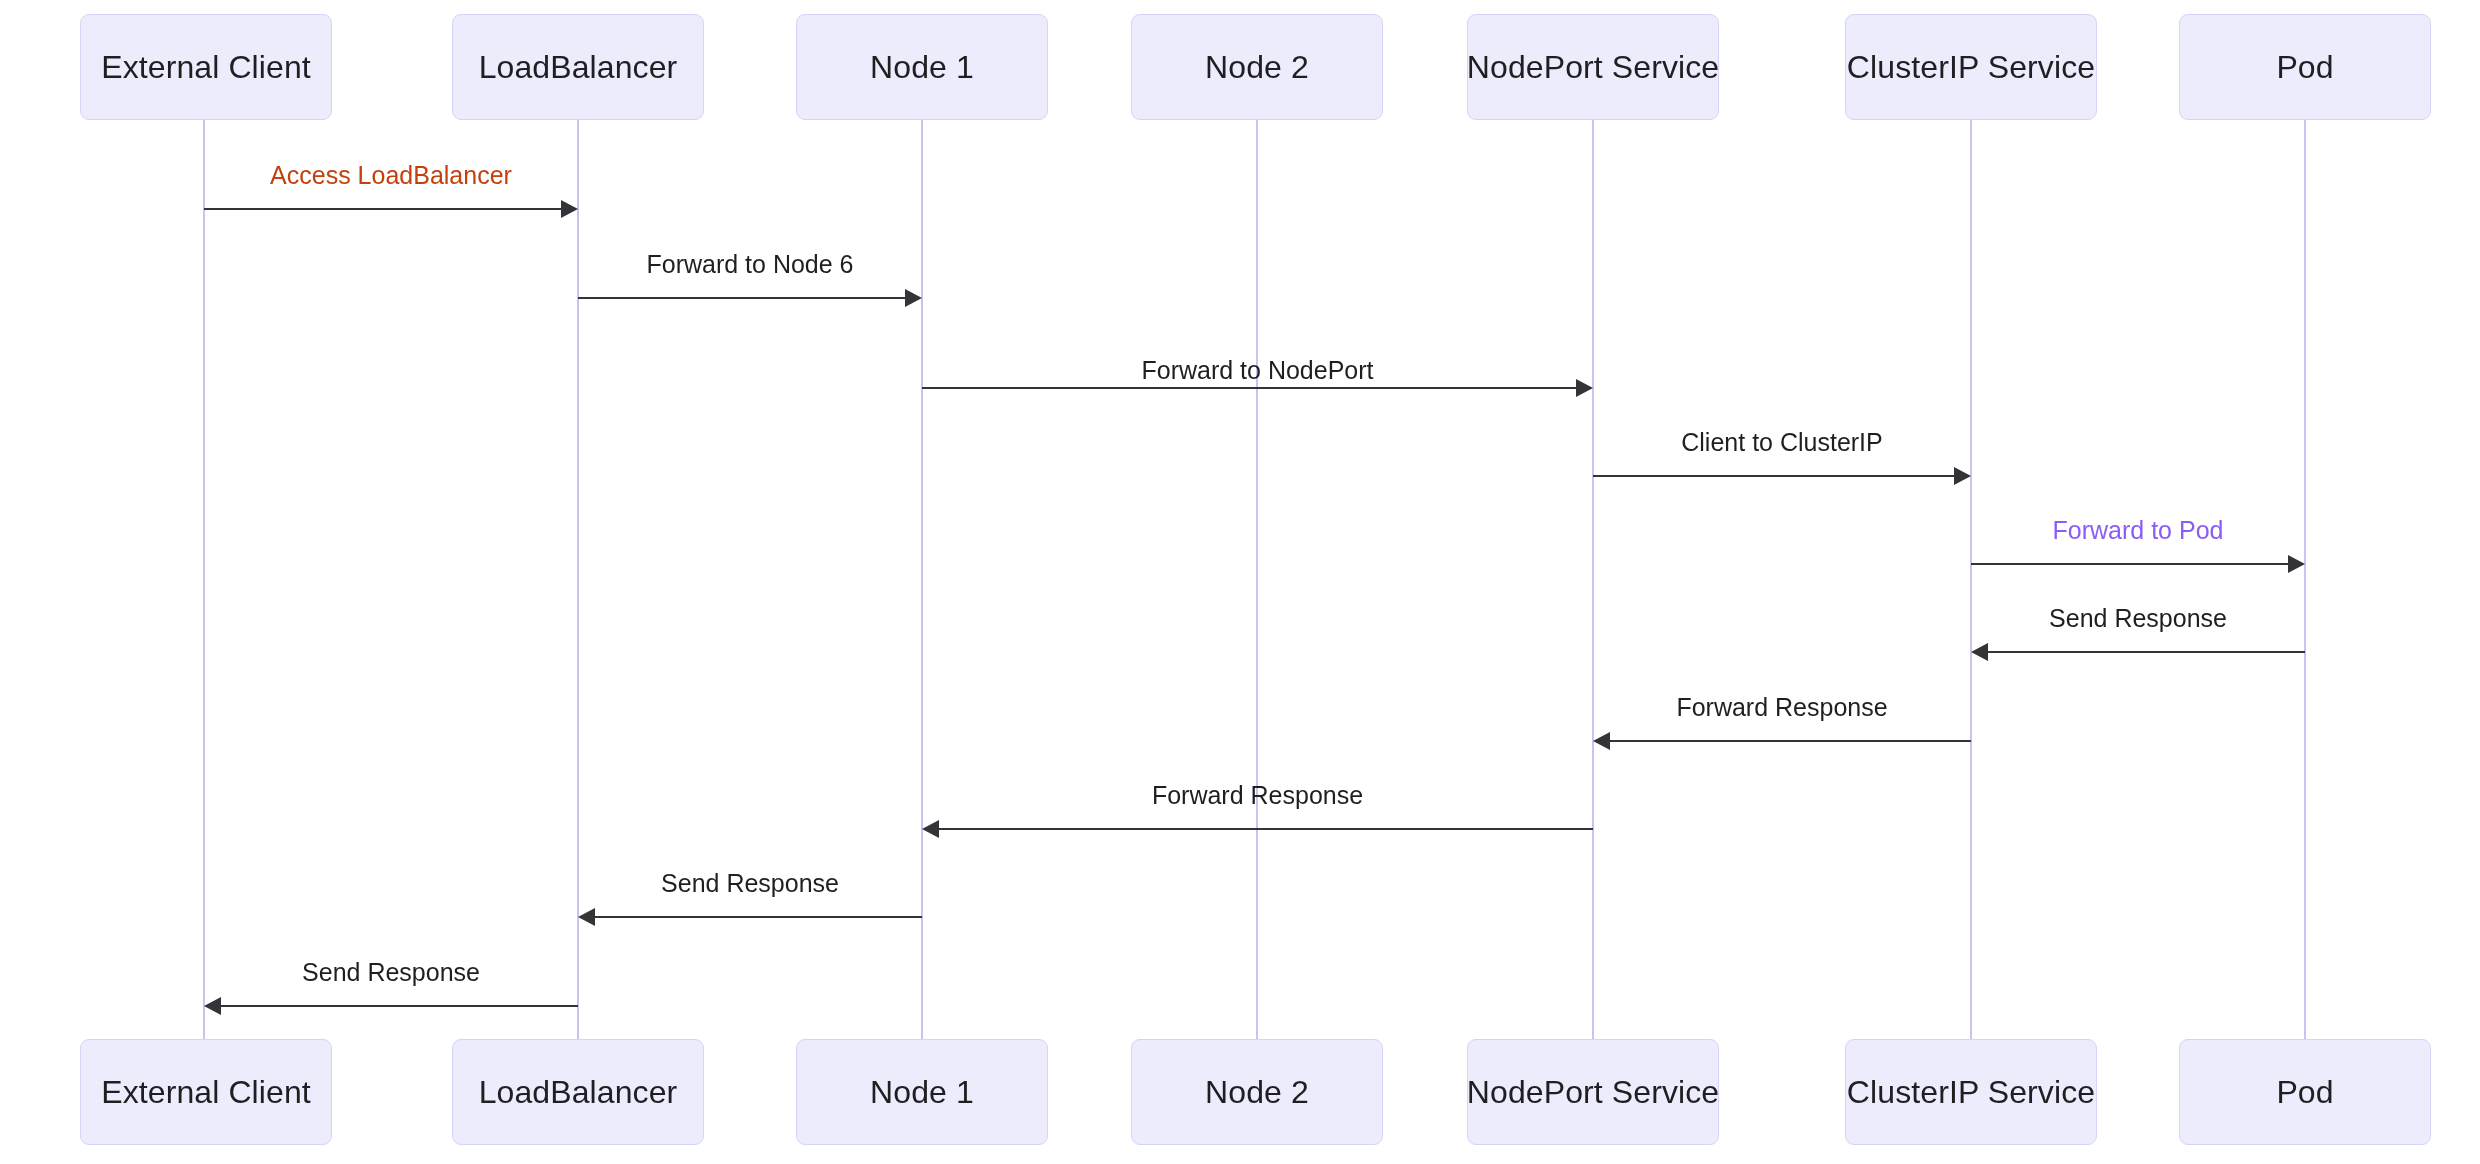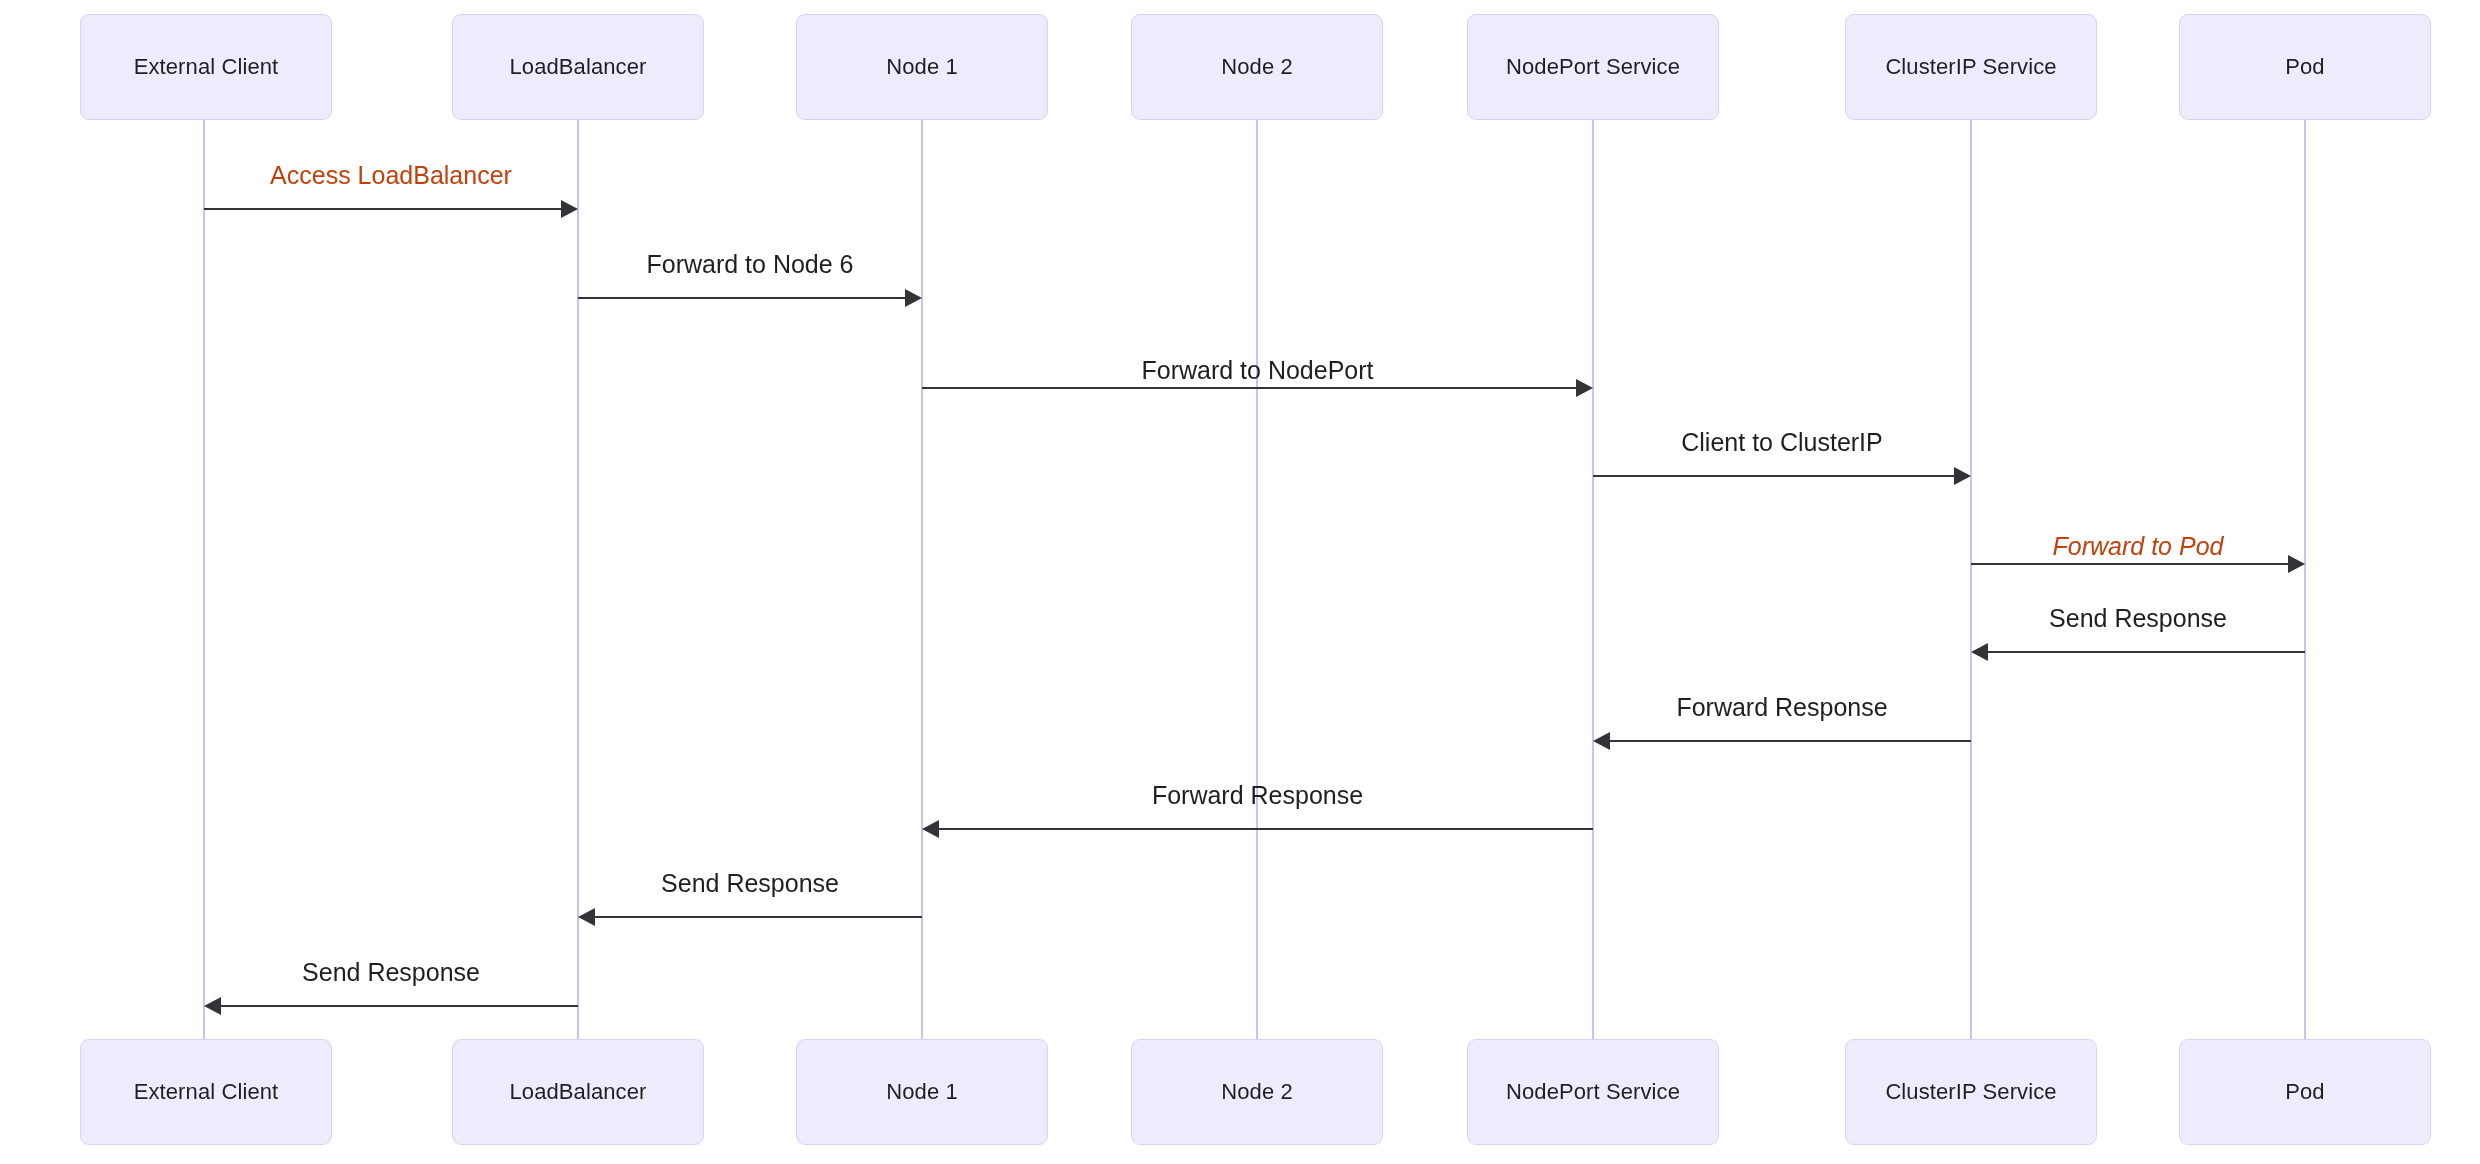--- a/index.html
+++ b/index.html
@@ -20,21 +20,21 @@
     position: absolute;
     box-sizing: border-box;
     background: #ECECFD;
     border: 1.6px solid #D4D4F7;
     border-radius: 9px;
     display: flex;
     align-items: center;
     justify-content: center;
   }
   .actor-label {
-    font-size: 22px;
+    font-size: 32px;
     color: #1f1f22;
     font-family: "Liberation Sans", sans-serif;
     letter-spacing: 0.1px;
     white-space: nowrap;
   }
   .lifeline {
     position: absolute;
     width: 2.6px;
     background: #C9C3F2;
   }
@@ -96,21 +96,21 @@
         <div class="msg-label" style="left: 1257.5px; top: 356px; color: rgb(31, 31, 34);">Forward to NodePort</div>
       </div>
       <div>
         <div class="msg-line" style="background: rgb(51, 51, 56); top: 474.7px; left: 1593px; width: 364px;"></div>
         <div class="arrow-head right" style="top: 466.5px; left: 1954px; border-left-color: rgb(51, 51, 56);"></div>
         <div class="msg-label" style="left: 1782px; top: 428px; color: rgb(31, 31, 34);">Client to ClusterIP</div>
       </div>
       <div>
         <div class="msg-line" style="background: rgb(51, 51, 56); top: 562.7px; left: 1971px; width: 320px;"></div>
         <div class="arrow-head right" style="top: 554.5px; left: 2288px; border-left-color: rgb(51, 51, 56);"></div>
-        <div class="msg-label" style="left: 2138px; top: 532px; color: #c2410c; font-style: italic;">Forward to Pod</div>
+        <div class="msg-label" style="left: 2138px; top: 516px; color: #8b5cf6;">Forward to Pod</div>
       </div>
       <div>
         <div class="msg-line" style="background: rgb(51, 51, 56); top: 650.7px; left: 1985px; width: 320px;"></div>
         <div class="arrow-head left" style="top: 642.5px; left: 1971px; border-right-color: rgb(51, 51, 56);"></div>
         <div class="msg-label" style="left: 2138px; top: 604px; color: rgb(31, 31, 34);">Send Response</div>
       </div>
       <div>
         <div class="msg-line" style="background: rgb(51, 51, 56); top: 739.7px; left: 1607px; width: 364px;"></div>
         <div class="arrow-head left" style="top: 731.5px; left: 1593px; border-right-color: rgb(51, 51, 56);"></div>
         <div class="msg-label" style="left: 1782px; top: 693px; color: rgb(31, 31, 34);">Forward Response</div>

